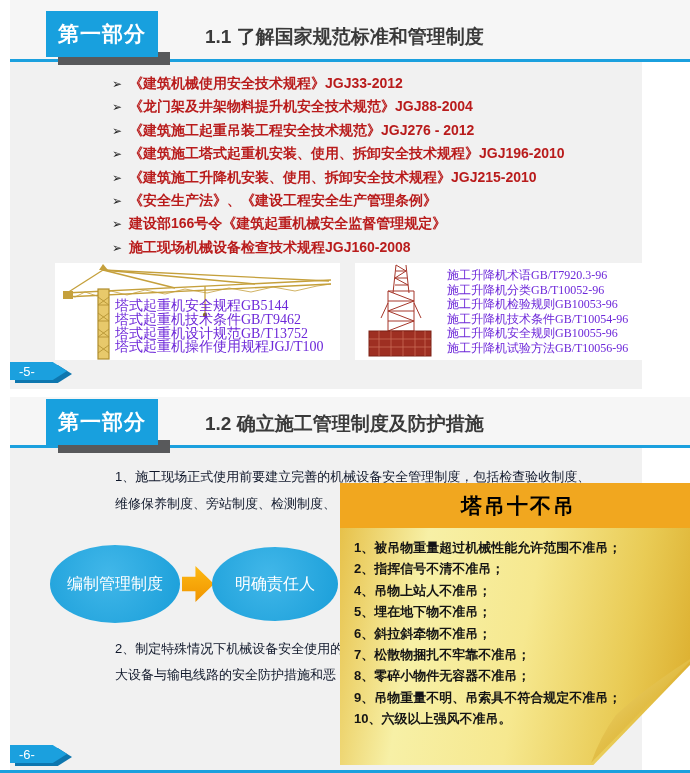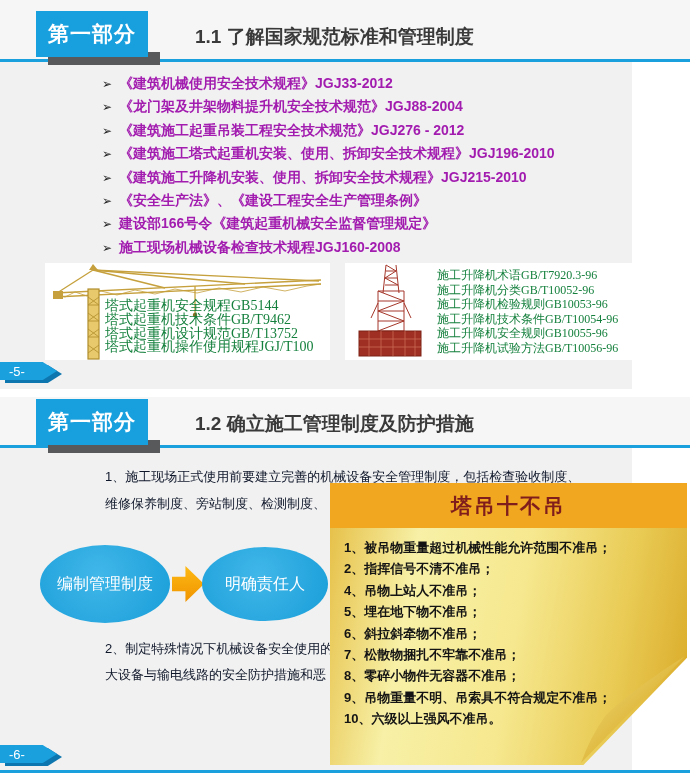--- a/index.html
+++ b/index.html
@@ -1,18 +1,18 @@
 <!DOCTYPE html>
 <html><head>
 <meta charset="utf-8">
 <style>
   html,body{margin:0;padding:0;background:#ffffff;}
   #stage{position:relative;width:690px;height:773px;overflow:hidden;
          font-family:"Liberation Sans",sans-serif;background:#ffffff;}
-  .slide{position:absolute;left:0;width:632px;background:#f1f1f1;}
+  .slide{position:absolute;left:10px;width:632px;background:#f1f1f1;}
   #slide1{top:0;height:389px;}
   #slide2{top:397px;height:376px;}
   .gap{position:absolute;left:0;top:389px;width:690px;height:8px;background:#ffffff;}
 
   .hdr{position:absolute;left:0;top:0;width:690px;background:#f6f6f6;border-bottom:3px solid #1ba0de;}
   #slide1 .hdr{height:59px;}
   #slide2 .hdr{height:48px;}
   .badge-shadow{position:absolute;background:#58595b;z-index:2;}
   #slide1 .badge-shadow{left:48px;top:52px;width:112px;height:13px;}
   #slide2 .badge-shadow{left:48px;top:43px;width:112px;height:13px;}
@@ -21,27 +21,27 @@
          font-size:21px;font-weight:bold;letter-spacing:1px;}
   #slide1 .badge{top:11px;}
   #slide2 .badge{top:2px;}
   .hdr-title{position:absolute;left:195px;font-size:19px;font-weight:bold;color:#3a3a3a;white-space:nowrap;}
   #slide1 .hdr-title{top:24px;}
   #slide2 .hdr-title{top:14px;}
 
   .bullets{position:absolute;left:102px;top:72px;margin:0;padding:0;list-style:none;width:580px;}
   .bullet{display:flex;align-items:baseline;height:23.4px;line-height:23.4px;}
   .bullet-arrow{width:17px;font-size:12px;color:#222;flex:0 0 17px;}
-  .bullet-text{font-size:14px;font-weight:bold;color:#a21caf;white-space:nowrap;}
+  .bullet-text{font-size:14px;font-weight:bold;color:#b91c1c;white-space:nowrap;}
 
   .imgbox{position:absolute;top:263px;height:97px;background:#ffffff;}
   #cranebox{left:45px;width:285px;}
   #hoistbox{left:345px;width:335px;}
   .std-text{position:absolute;margin:0;padding:0;list-style:none;
-            font-family:"Liberation Serif",serif;color:#15803d;white-space:nowrap;}
+            font-family:"Liberation Serif",serif;color:#6d28d9;white-space:nowrap;}
   #crane-std{left:60px;top:36px;font-size:14px;line-height:13.8px;}
   #hoist-std{left:92px;top:5px;font-size:12px;line-height:14.6px;}
   .svgfill{position:absolute;left:0;top:0;}
 
   .pennant{position:absolute;left:0;width:64px;height:19px;z-index:4;}
   #pennant5{top:362px;}
   #pennant6{top:348px;}
   .pennant .back{position:absolute;left:5px;top:3px;width:57px;height:18px;background:#0e76ae;
         clip-path:polygon(0 0,75% 0,100% 50%,75% 100%,0 100%);}
   .pennant .front{position:absolute;left:0;top:0;width:57px;height:18px;background:#1ba0de;
@@ -57,21 +57,21 @@
   #ellipse2{left:202px;top:150px;width:126px;height:74px;}
   .flow-arrow{position:absolute;left:172px;top:169px;width:32px;height:36px;z-index:1;
         background:linear-gradient(180deg,#fdb913,#f09400);
         clip-path:polygon(0 30%,42% 30%,42% 0,100% 50%,42% 100%,42% 70%,0 70%);}
 
   .note{position:absolute;left:330px;top:86px;width:357px;height:282px;z-index:5;
         background:linear-gradient(100deg,#e5bd42 0%,#f7f0a6 24%,#f6e88f 52%,#e9cb55 78%,#d9a825 100%);
         clip-path:polygon(0 0,100% 0,100% 62%,71% 100%,0 100%);}
   .note-hd{position:absolute;left:0;top:0;width:100%;height:45px;background:#f1a71f;
         display:flex;align-items:center;justify-content:center;}
-  .note-title{font-size:21px;font-weight:bold;color:#7f1d1d;letter-spacing:2px;}
+  .note-title{font-size:21px;font-weight:bold;color:#000000;letter-spacing:2px;}
   .note-list{position:absolute;left:14px;top:54px;margin:0;padding:0;list-style:none;}
   .note-list li{font-size:13px;font-weight:bold;color:#141414;line-height:21.4px;white-space:nowrap;}
   .flap{position:absolute;left:246px;top:170px;width:112px;height:113px;z-index:6;pointer-events:none;}
 
   .bottomline{position:absolute;left:0;top:770px;width:690px;height:3px;background:#1ba0de;z-index:7;}
 </style>
 </head>
 <body>
 
 <div id="stage">

